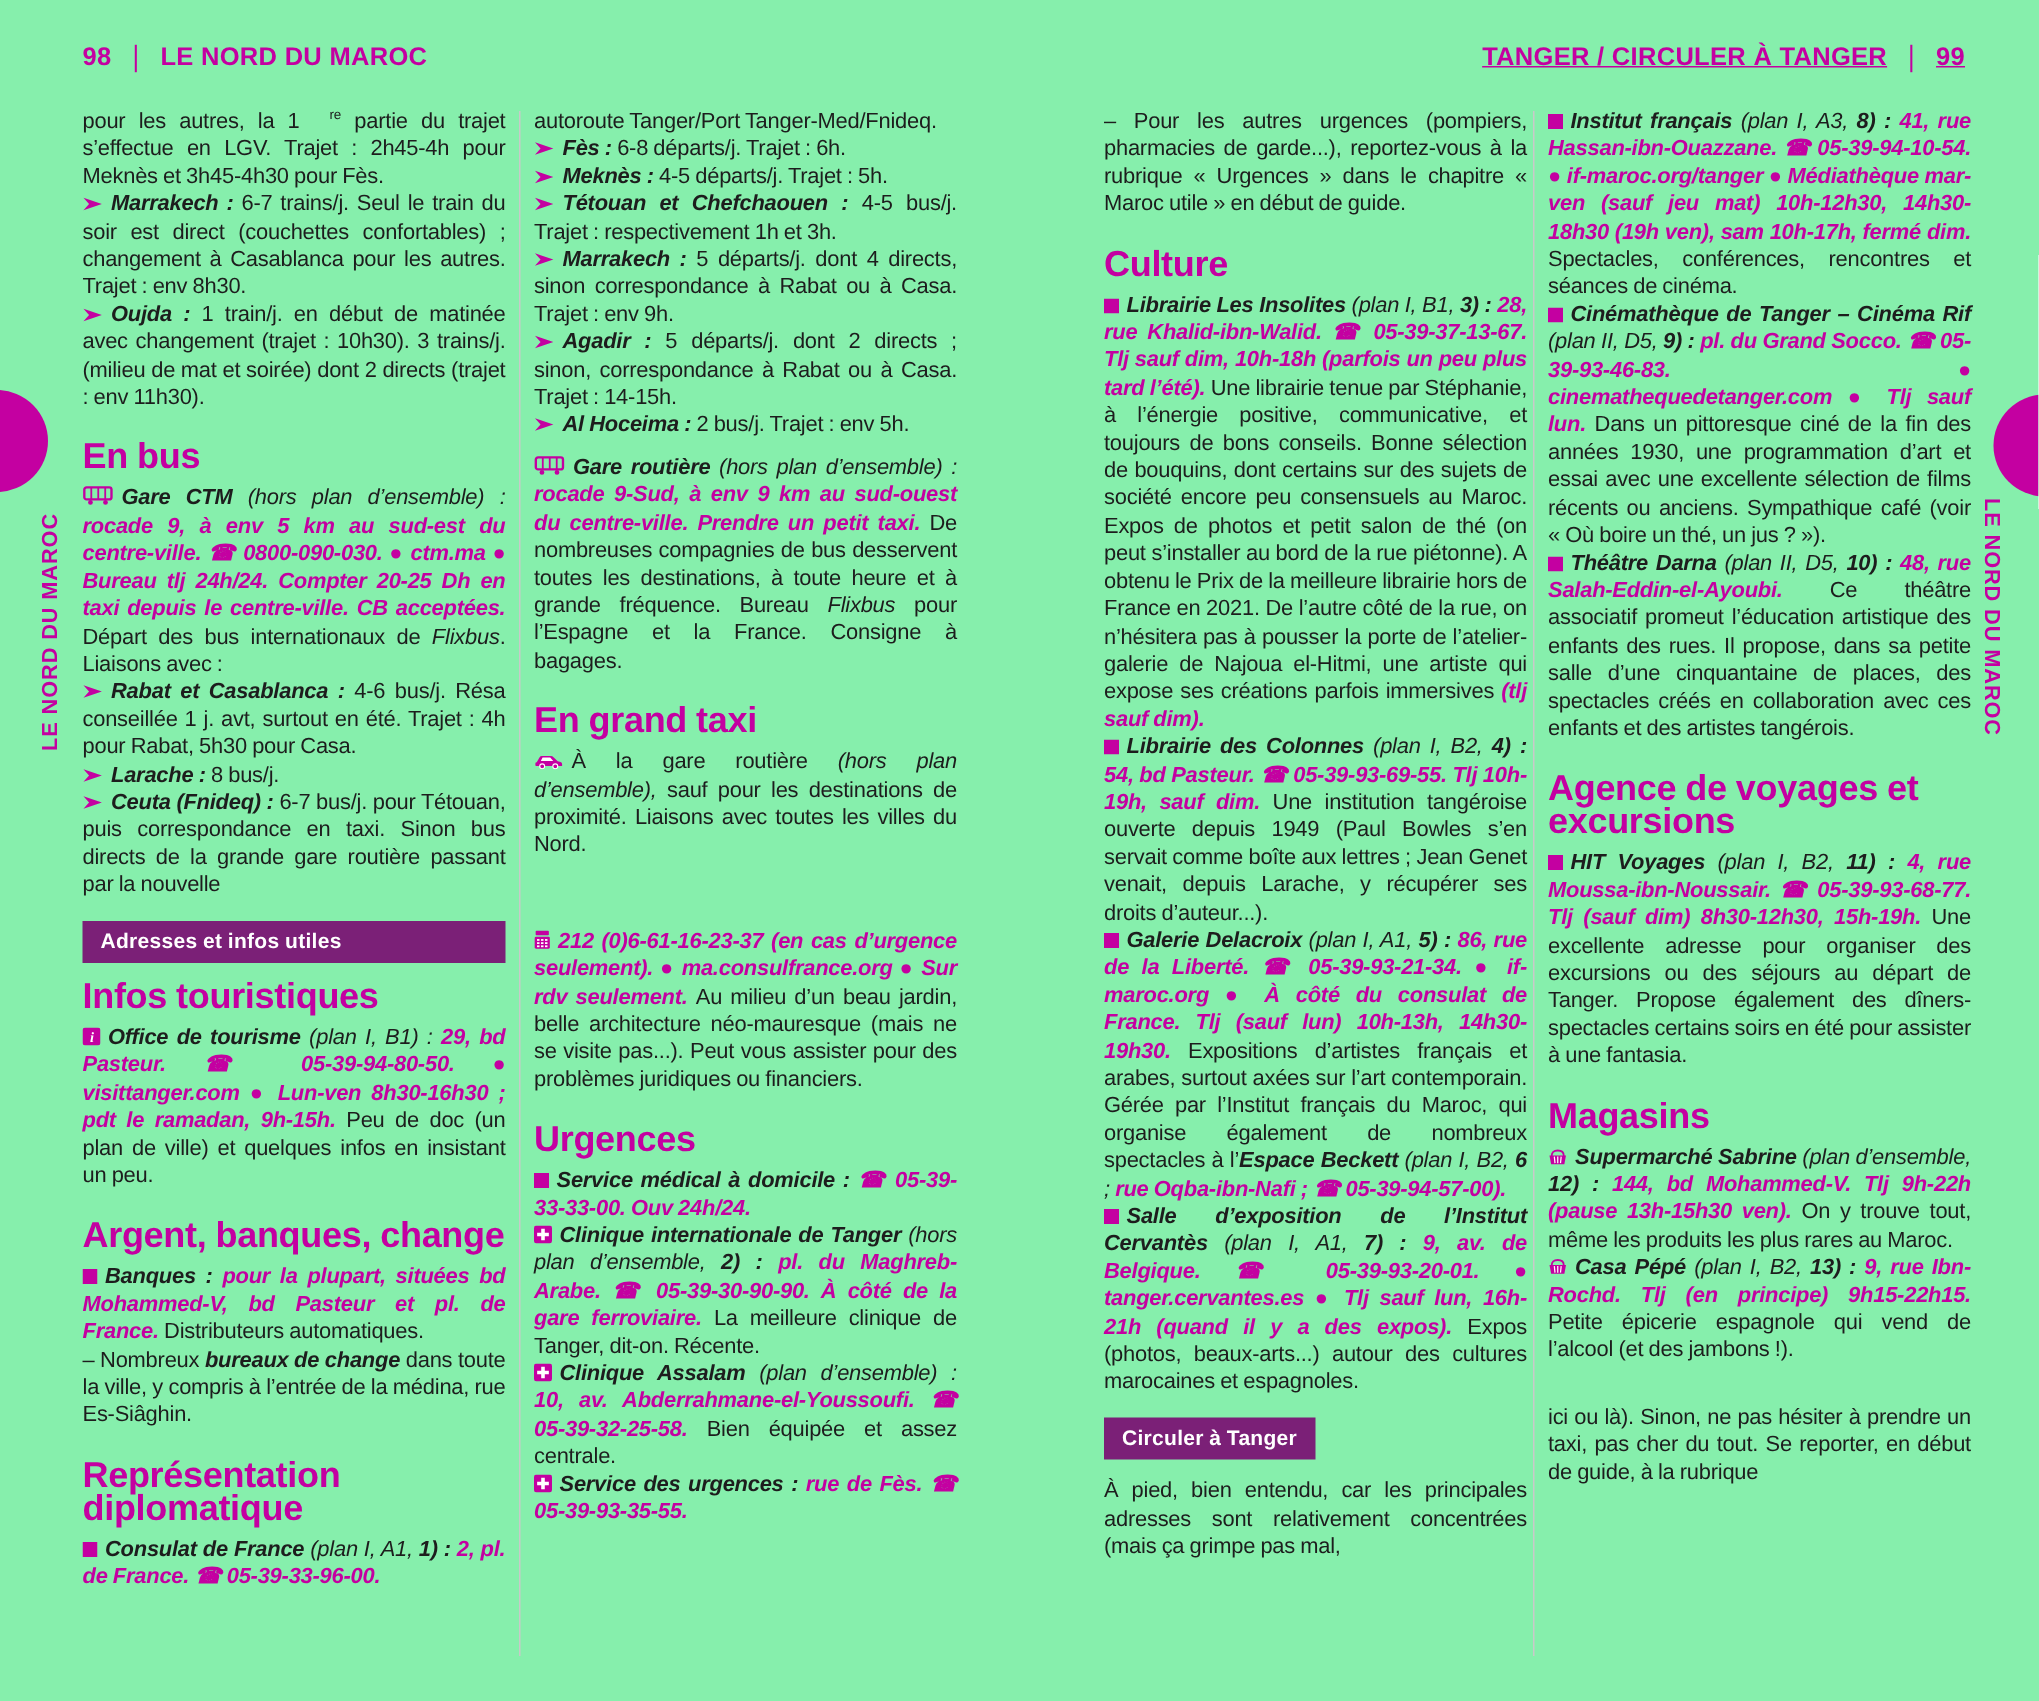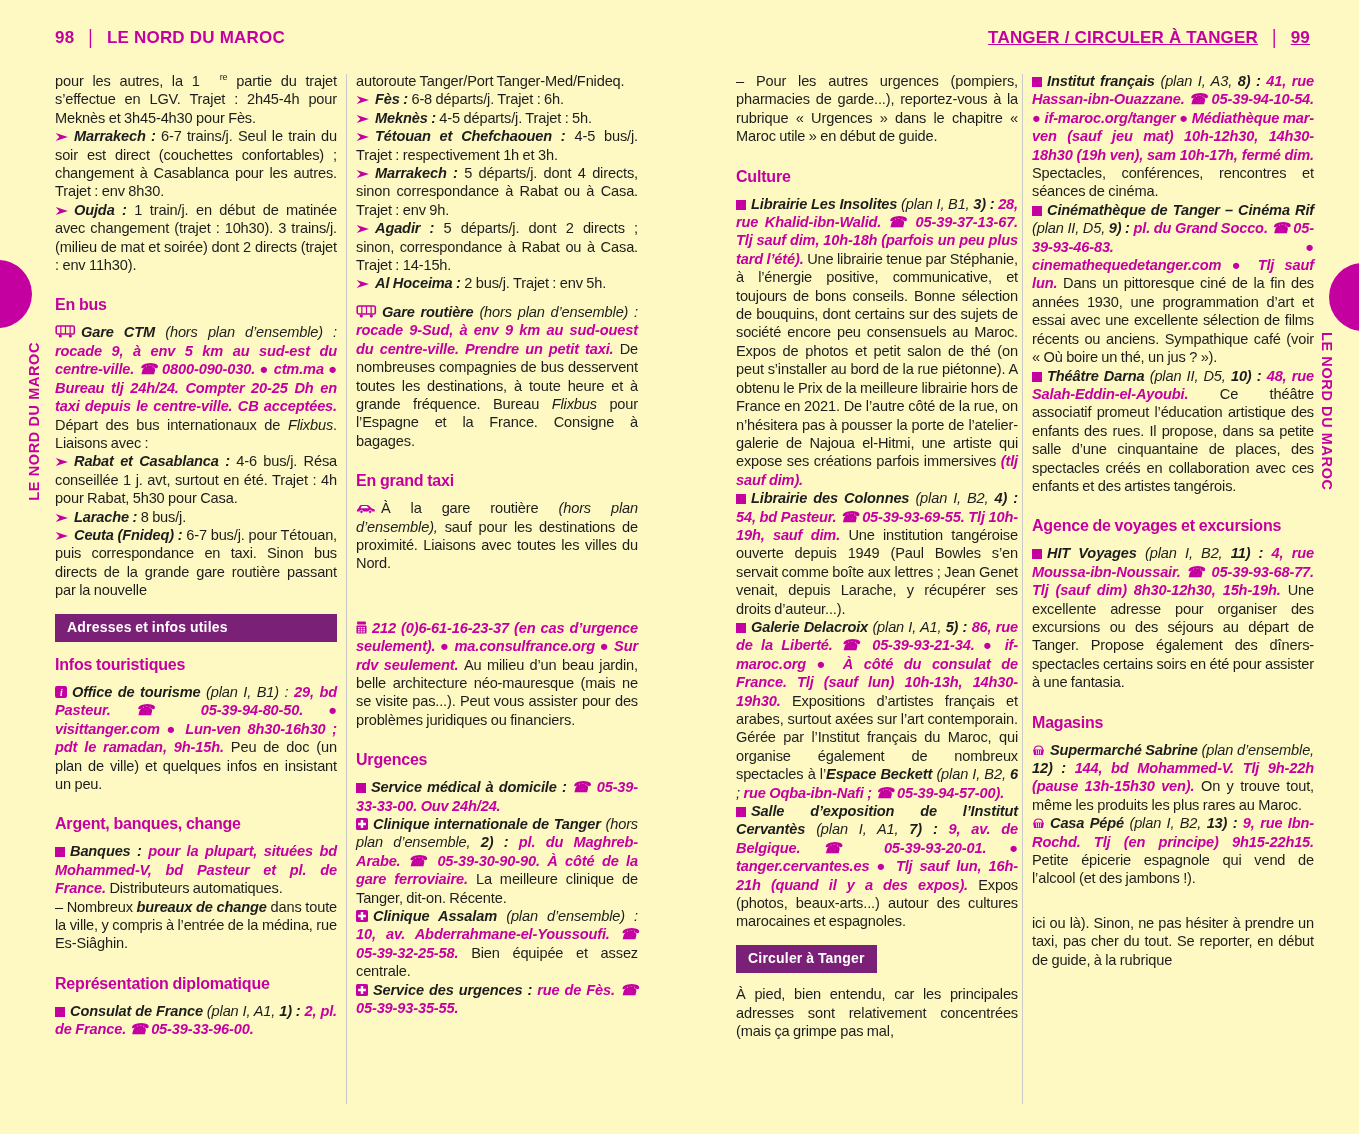--- a/index.html
+++ b/index.html
@@ -3,38 +3,38 @@
 <meta charset="utf-8">
 <style>
   :root{
     --magenta:#c400a1;
     --banner:#7b2077;
     --ink:#1d1d1d;
     --line-h:18.4px;
   }
   html,body{margin:0;padding:0;background:#ffffff;}
   #spread{
-    position:relative;width:1359px;height:1134px;background:#fef9c3;overflow:hidden;
+    position:relative;width:1359px;height:1134px;background:#86efac;overflow:hidden;
     font-family:"Liberation Sans", sans-serif;color:var(--ink);
   }
   
   .pg-header{position:absolute;top:28px;font-weight:bold;font-size:17px;color:var(--magenta);letter-spacing:.2px;white-space:nowrap;}
   #hdr-left{left:55px;}
   #hdr-right{right:49px;text-align:right;text-decoration:underline;}
   .hdr-sep{display:inline-block;margin:0 14px;font-weight:normal;transform:scaleY(1.15);}
   
   .col{position:absolute;top:72px;width:282px;font-size:14.6px;line-height:var(--line-h);
        text-align:justify;letter-spacing:-0.15px;word-spacing:-0.4px;}
   #col1{left:55px;}
   #col2{left:356px;}
   #col3{left:736px;}
   #col4{left:1032px;}
   .col p{margin:0;}
   .col h3{
-    color:var(--magenta);font-size:16px;line-height:22px;margin:20px 0 7px 0;
+    color:var(--magenta);font-size:24px;line-height:22px;margin:20px 0 7px 0;
     letter-spacing:-0.2px;text-align:left;
   }
   .banner{
     background:var(--banner);color:#fff;font-weight:bold;font-size:14px;
     padding:4px 12px 6px 12px;margin:14px 0 12px 0;letter-spacing:.2px;text-align:left;
     box-sizing:border-box;
   }
   .banner.fit{display:inline-block;}
   
   .t-n{}

